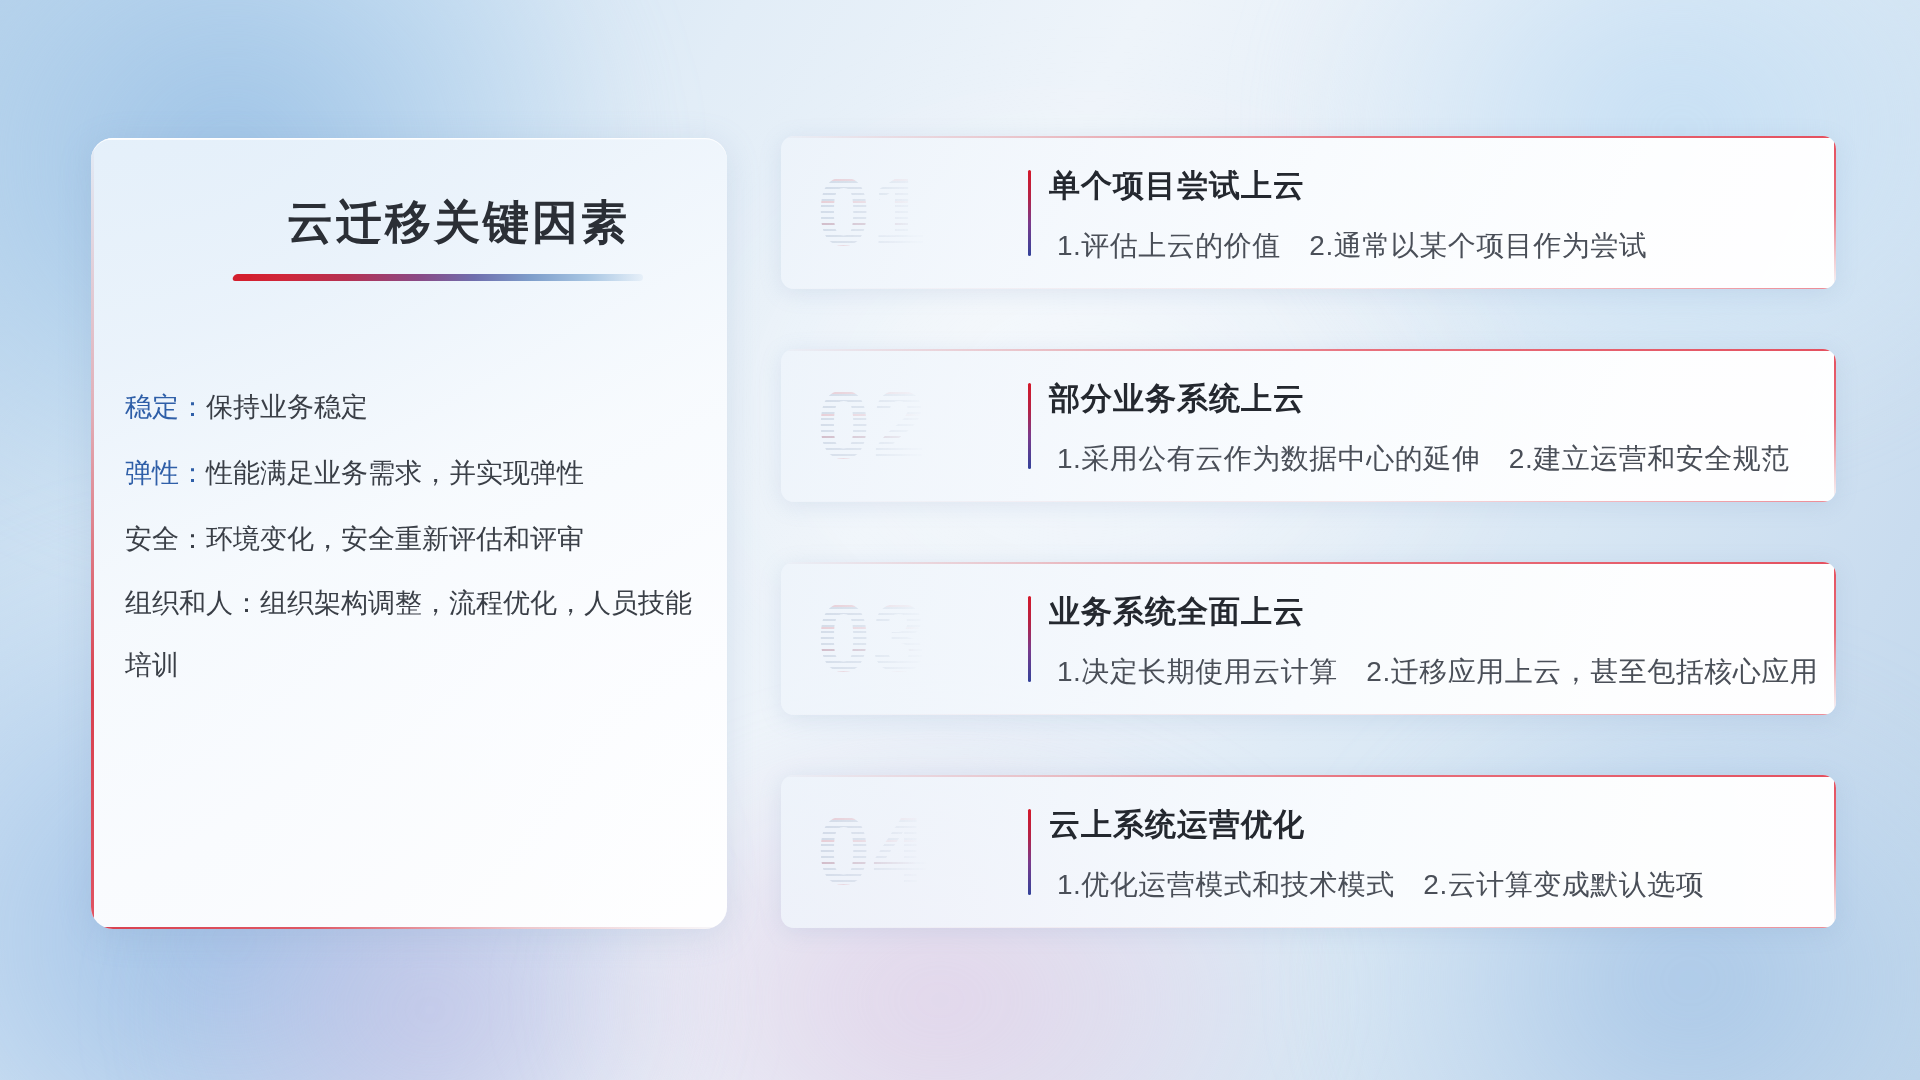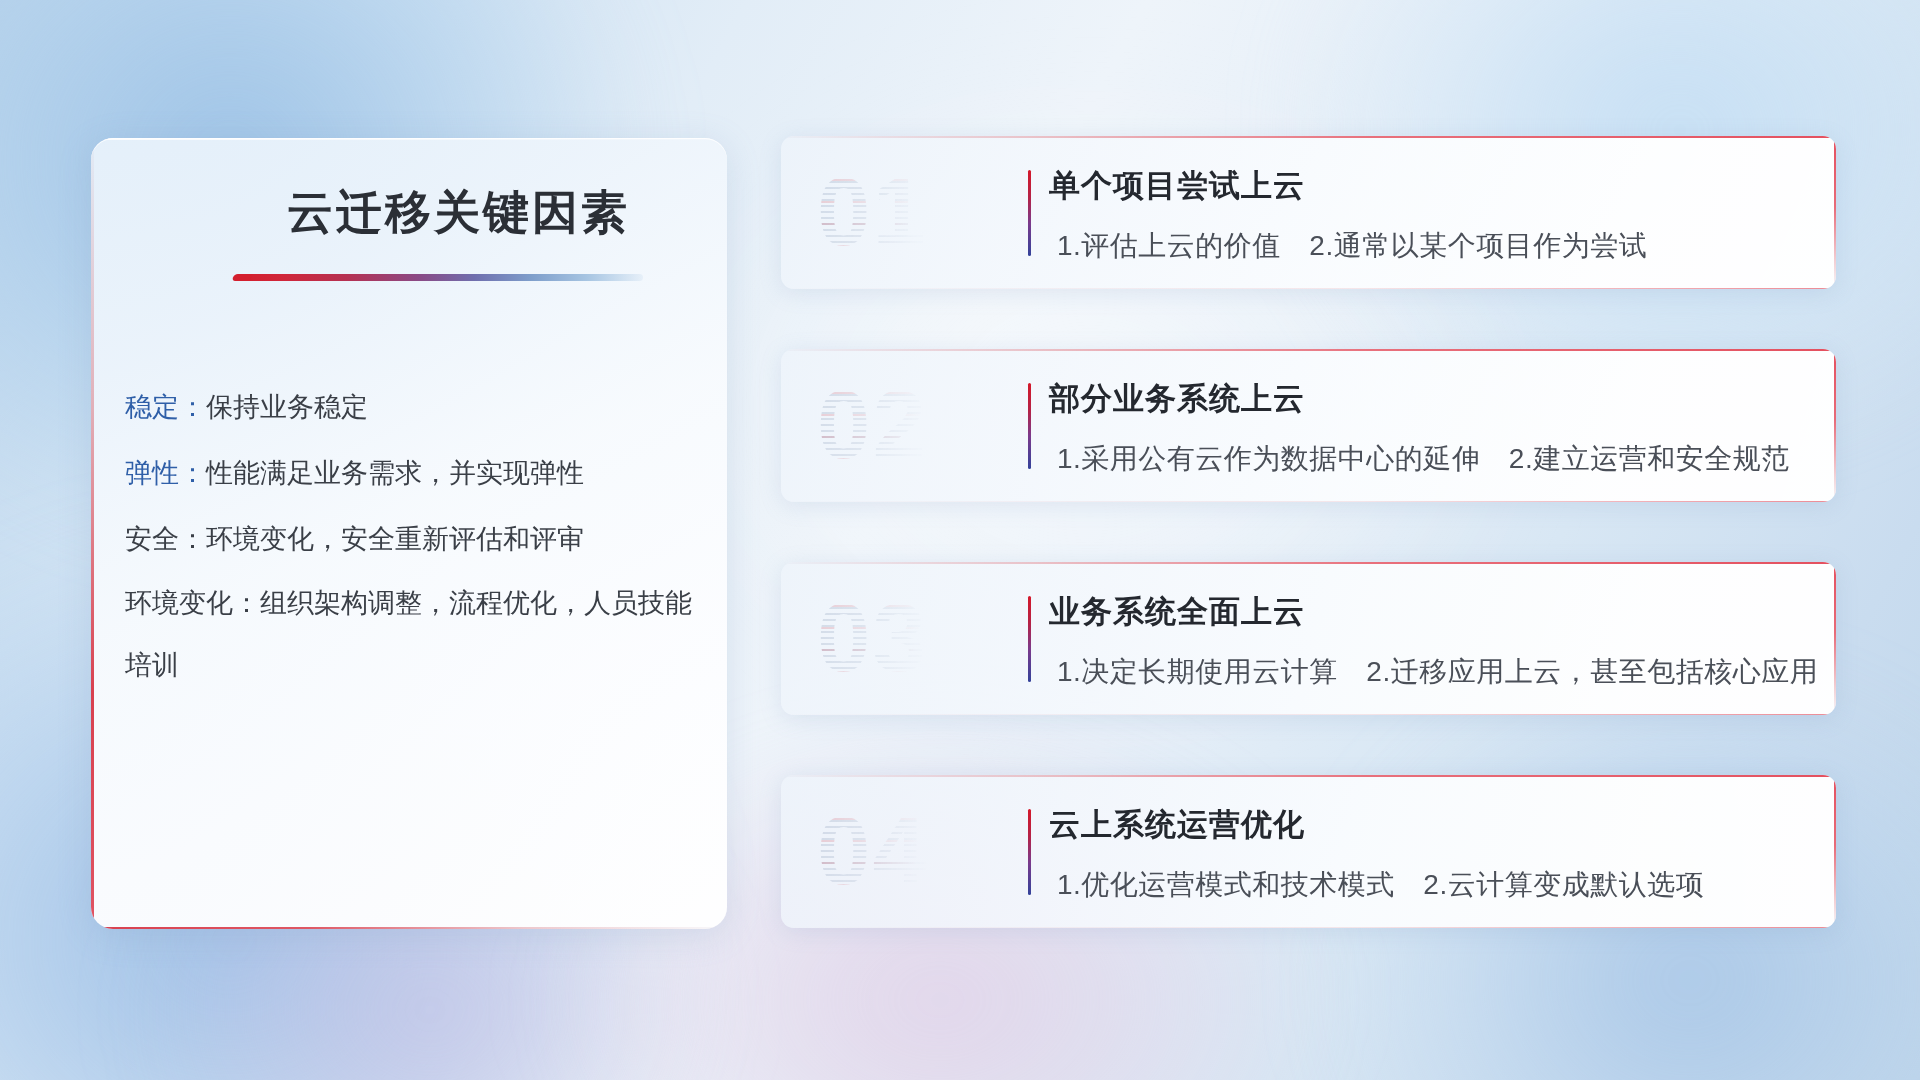--- a/index.html
+++ b/index.html
@@ -71,21 +71,21 @@
   #left-panel::after{
     content:""; position:absolute; left:0; right:0; bottom:0; height:2.5px;
     background:linear-gradient(90deg, #d8404f 0%, #de5764 34%, rgba(214,120,132,.4) 68%, rgba(215,226,238,.15) 100%);
   }
   .lp-topedge{
     position:absolute; left:0; right:0; top:0; height:1.6px;
     background:linear-gradient(90deg, rgba(255,255,255,.9) 0%, rgba(255,255,255,.55) 60%, rgba(255,255,255,.2) 100%);
   }
 
   #panel-title {
-    position:absolute; left:196px; top:44px;
+    position:absolute; left:196px; top:54px;
     font-size:46px; font-weight:700; color:#2b2f36;
     letter-spacing:3px; white-space:nowrap;
   }
   #title-rule {
     position:absolute; left:152px; top:136px; width:400px; height:7px;
     background:linear-gradient(90deg,
       #d31f2e 0%, #d0263a 10%, #b53152 26%, #8a4a86 44%,
       #6f6fae 58%, #7e9ecb 72%, #a7c5e2 86%, rgba(196,218,238,.25) 100%);
     border-radius:4px;
   }
@@ -202,21 +202,21 @@
     <div class="factor">
       <span class="lab">稳定：</span><span>保持业务稳定</span>
     </div>
     <div class="factor">
       <span class="lab">弹性：</span><span>性能满足业务需求，并实现弹性</span>
     </div>
     <div class="factor">
       <span>安全：</span><span>环境变化，安全重新评估和评审</span>
     </div>
     <div class="factor wrap">
-      <span>环境变化：</span><span>组织架构调整，流程优化，人员技能培训</span>
+      <span>组织和人：</span><span>组织架构调整，流程优化，人员技能培训</span>
     </div>
   </div>
 </section>
 
 <section id="cards">
 
   <article class="card">
     <div class="edge-t"></div>
     <div class="edge-r"></div>
     <div class="edge-b"></div>

